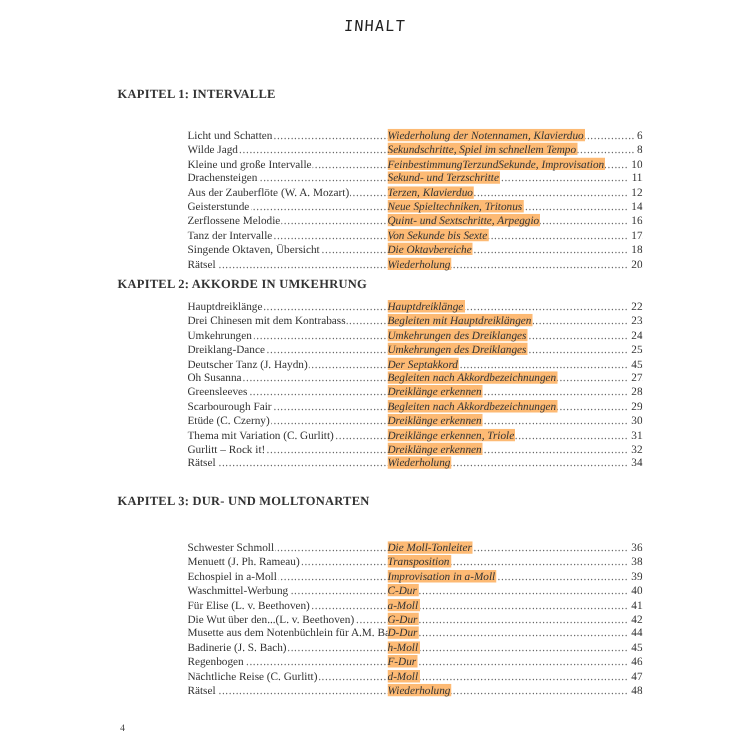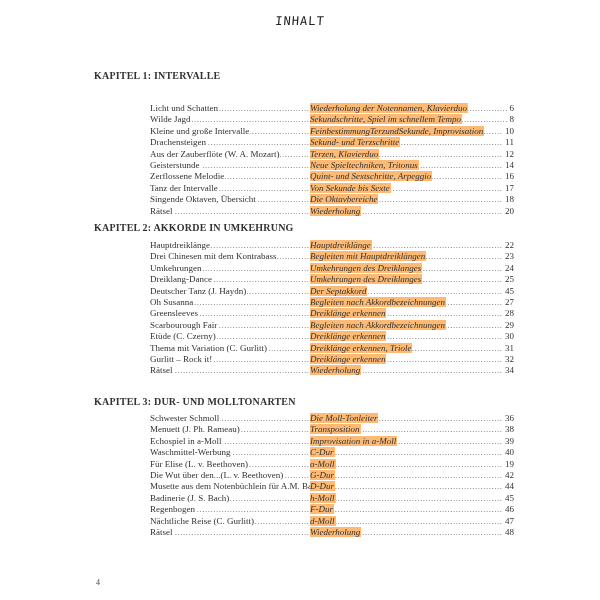--- a/index.html
+++ b/index.html
@@ -111,40 +111,40 @@
       <div class="row">
         <div class="left"><span class="t">Gurlitt – Rock it!</span></div>
         <div class="right"><span class="d">Dreiklänge erkennen</span><span class="page">32</span></div>
       </div>
       <div class="row">
         <div class="left"><span class="t">Rätsel</span></div>
         <div class="right"><span class="d">Wiederholung</span><span class="page">34</span></div>
       </div>
     </div>
     <div class="chap-title" style="top: 396px;">KAPITEL 3: DUR- UND MOLLTONARTEN</div>
-    <div class="entries" style="top: 413px;">
+    <div class="entries" style="top: 433px;">
       <div class="row">
         <div class="left"><span class="t">Schwester Schmoll</span></div>
         <div class="right"><span class="d">Die Moll-Tonleiter</span><span class="page">36</span></div>
       </div>
       <div class="row">
         <div class="left"><span class="t">Menuett (J. Ph. Rameau)</span></div>
         <div class="right"><span class="d">Transposition</span><span class="page">38</span></div>
       </div>
       <div class="row">
         <div class="left"><span class="t">Echospiel in a-Moll</span></div>
         <div class="right"><span class="d">Improvisation in a-Moll</span><span class="page">39</span></div>
       </div>
       <div class="row">
         <div class="left"><span class="t">Waschmittel-Werbung</span></div>
         <div class="right"><span class="d">C-Dur</span><span class="page">40</span></div>
       </div>
       <div class="row">
         <div class="left"><span class="t">Für Elise (L. v. Beethoven)</span></div>
-        <div class="right"><span class="d">a-Moll</span><span class="page">19</span></div>
+        <div class="right"><span class="d">a-Moll</span><span class="page">41</span></div>
       </div>
       <div class="row">
         <div class="left"><span class="t">Die Wut über den...(L. v. Beethoven)</span></div>
         <div class="right"><span class="d">G-Dur</span><span class="page">42</span></div>
       </div>
       <div class="row">
         <div class="left"><span class="t">Musette aus dem Notenbüchlein für A.M. Bach</span></div>
         <div class="right"><span class="d">D-Dur</span><span class="page">44</span></div>
       </div>
       <div class="row">

